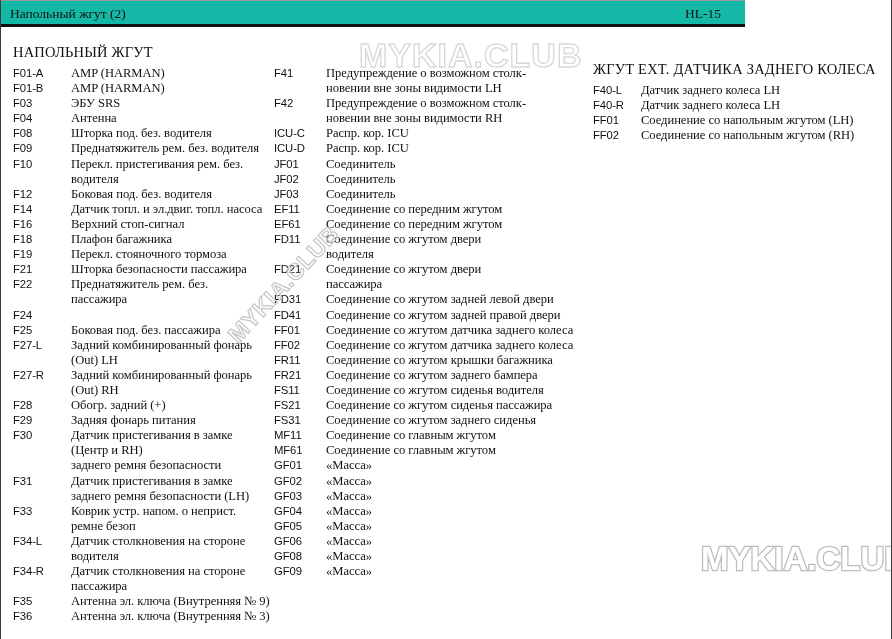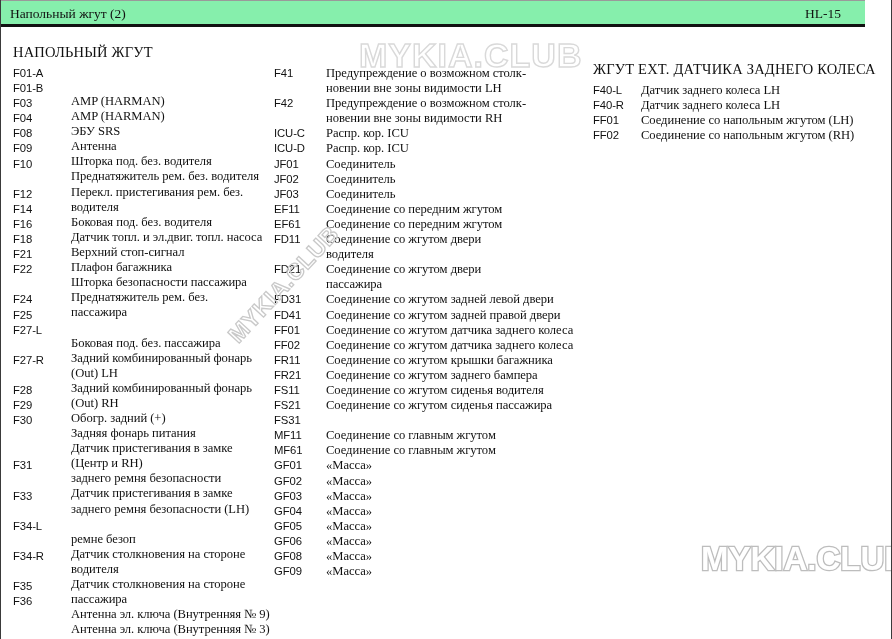--- a/index.html
+++ b/index.html
@@ -15,26 +15,26 @@
     overflow: hidden;
     font-family: "Liberation Serif", serif;
     box-sizing: border-box;
     border-left: 1px solid #3a3a3a;
     border-right: 1px solid #3a3a3a;
   }
   
   #header-bar {
     position: absolute;
     left: 0; top: 0;
-    width: 864px;
+    width: 744px;
     height: 27px;
     box-sizing: border-box;
     border-top: 1px solid #9a9a9a;
     border-bottom: 3px solid #111111;
-    background: #86efac;
+    background: #14b8a6;
   }
   #header-title {
     position: absolute;
     left: 9px;
     top: 5px;
     font-size: 13.5px;
     color: #111;
     white-space: nowrap;
   }
   #header-page {
@@ -78,21 +78,21 @@
   }
   .desc {
     position: absolute;
     top: 0;
     font-size: 12.6px;
     color: #111;
     letter-spacing: -0.05px;
   }
   
   #col-left   { left: 12px;  top: 66px;  width: 250px; }
-  #col-left   .desc { left: 58px; margin-top: 28px; }
+  #col-left   .desc { left: 58px; }
   #col-mid    { left: 273px; top: 66px;  width: 310px; text-align: right; }
   #col-mid    .desc { left: 52px; }
   #col-right  { left: 592px; top: 83px;  width: 290px; }
   #col-right  .desc { left: 48px; }
 
   
   .row.cont .desc { }
 
   
   .wm {
@@ -188,20 +188,24 @@
       </div>
       <div class="row">
         <span class="code">F16</span>
         <span class="desc">Верхний стоп-сигнал</span>
       </div>
       <div class="row">
         <span class="code">F18</span>
         <span class="desc">Плафон багажника</span>
       </div>
       <div class="row">
+        <span class="code">F19</span>
+        <span class="desc">Перекл. стояночного тормоза</span>
+      </div>
+      <div class="row">
         <span class="code">F21</span>
         <span class="desc">Шторка безопасности пассажира</span>
       </div>
       <div class="row">
         <span class="code">F22</span>
         <span class="desc">Преднатяжитель рем. без.</span>
       </div>
       <div class="row cont">
         <span class="code"></span>
         <span class="desc">пассажира</span>
@@ -252,20 +256,21 @@
       <div class="row">
         <span class="code">F31</span>
         <span class="desc">Датчик пристегивания в замке</span>
       </div>
       <div class="row cont">
         <span class="code"></span>
         <span class="desc">заднего ремня безопасности (LH)</span>
       </div>
       <div class="row">
         <span class="code">F33</span>
+        <span class="desc">Коврик устр. напом. о неприст.</span>
       </div>
       <div class="row cont">
         <span class="code"></span>
         <span class="desc">ремне безоп</span>
       </div>
       <div class="row">
         <span class="code">F34-L</span>
         <span class="desc">Датчик столкновения на стороне</span>
       </div>
       <div class="row cont">
@@ -377,20 +382,21 @@
       <div class="row">
         <span class="code">FS11</span>
         <span class="desc">Соединение со жгутом сиденья водителя</span>
       </div>
       <div class="row">
         <span class="code">FS21</span>
         <span class="desc">Соединение со жгутом сиденья пассажира</span>
       </div>
       <div class="row">
         <span class="code">FS31</span>
+        <span class="desc">Соединение со жгутом заднего сиденья</span>
       </div>
       <div class="row">
         <span class="code">MF11</span>
         <span class="desc">Соединение со главным жгутом</span>
       </div>
       <div class="row">
         <span class="code">MF61</span>
         <span class="desc">Соединение со главным жгутом</span>
       </div>
       <div class="row">

